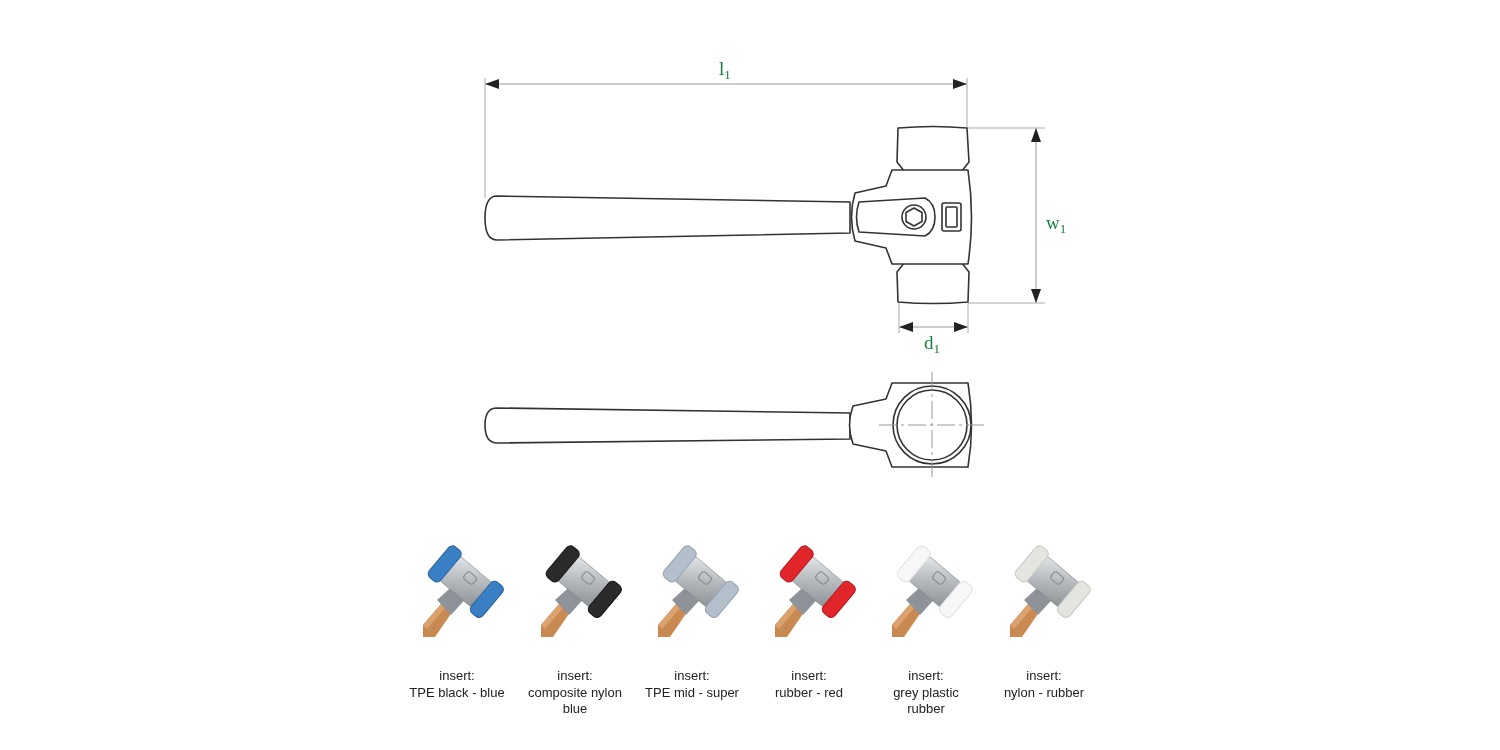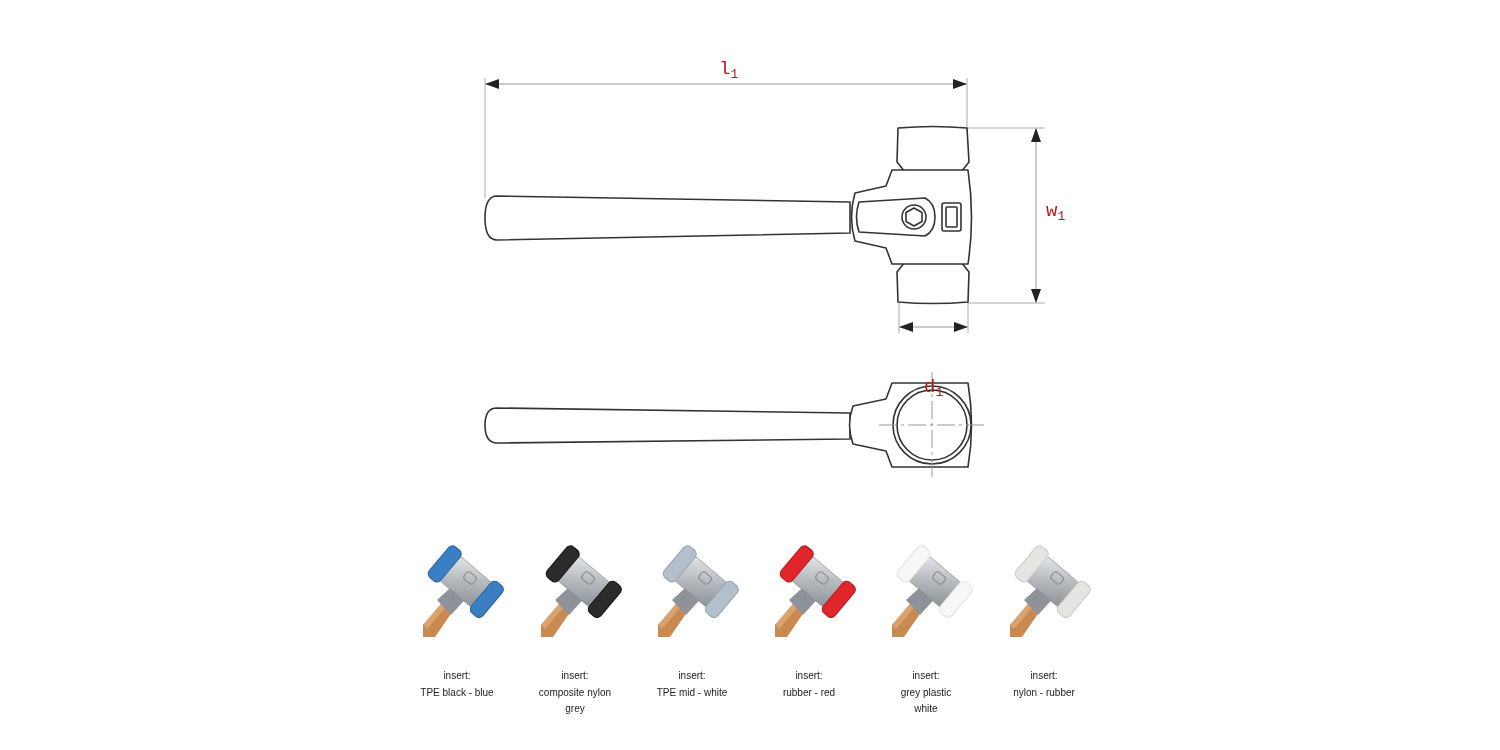--- a/index.html
+++ b/index.html
@@ -1,22 +1,22 @@
 <!DOCTYPE html>
 <html><head>
 <meta charset="utf-8">
 <style>
   html, body { margin:0; padding:0; background:#ffffff; }
   body { width:1500px; height:750px; position:relative; overflow:hidden; font-family:"Liberation Sans", sans-serif; color:#222; }
   #drawing { position:absolute; left:0; top:0; }
-  .dimlabel { position:absolute; font-size:19px; color:#b91c1c; font-family:Liberation Mono, monospace; }
+  .dimlabel { position:absolute; font-size:19px; color:#15803d; font-family:Liberation Serif, serif; }
   .dimlabel sub { font-size:13px; vertical-align:-4px; }
   .variant { position:absolute; top:545px; width:120px; text-align:center; }
   .variant svg { display:block; margin:0 auto; }
-  .caption { position:absolute; top:668px; width:130px; text-align:center; font-size:10px; line-height:16.5px; color:#222; }
+  .caption { position:absolute; top:668px; width:130px; text-align:center; font-size:13px; line-height:16.5px; color:#222; }
 </style>
 </head>
 <body>
 
 <svg id="drawing" width="1500" height="750" viewBox="0 0 1500 750">
   <defs>
     <marker id="arr" markerWidth="14" markerHeight="10" refX="13" refY="5" orient="auto" markerUnits="userSpaceOnUse">
       <path d="M0,0 L14,5 L0,10 Z" fill="#222"></path>
     </marker>
     <marker id="arrS" markerWidth="14" markerHeight="10" refX="1" refY="5" orient="auto" markerUnits="userSpaceOnUse">
@@ -64,22 +64,22 @@
     <circle cx="932" cy="425" r="39"></circle>
     <circle cx="932" cy="425" r="35"></circle>
     <g stroke="#999" stroke-width="1" stroke-dasharray="18,4,3,4">
       <line x1="879" y1="425" x2="985" y2="425"></line>
       <line x1="932" y1="372" x2="932" y2="478"></line>
     </g>
   </g>
 </svg>
 
 <div class="dimlabel" style="left:719px;top:58px;"><span>l</span><sub>1</sub></div>
-<div class="dimlabel" style="left:1046px;top:200px;"><span>w</span><sub>1</sub></div>
-<div class="dimlabel" style="left:924px;top:332px;margin-top:44px;"><span>d</span><sub>1</sub></div>
+<div class="dimlabel" style="left:1046px;top:212px;"><span>w</span><sub>1</sub></div>
+<div class="dimlabel" style="left:924px;top:332px;"><span>d</span><sub>1</sub></div>
 
 <div id="variants">
     <div class="variant" style="left: 397px;">
     <svg width="100" height="92" viewBox="0 0 100 92">
       <defs>
         <linearGradient id="steel0" x1="0" y1="0" x2="1" y2="1">
           <stop offset="0" stop-color="#e6e8ea"></stop>
             <stop offset="0.5" stop-color="#b5b9bd"></stop>
             <stop offset="1" stop-color="#8b9095"></stop>
         </linearGradient>
@@ -116,21 +116,21 @@
         <rect x="36" y="20" width="46" height="32" rx="5" fill="url(#steel1)" stroke="#7e8388" stroke-width="0.6"></rect>
         <rect x="54" y="26" width="12" height="9" rx="3" fill="none" stroke="#888" stroke-width="1"></rect>
         <rect x="24" y="16" width="15" height="40" rx="5" fill="#2b2b2b" stroke="#141414" stroke-width="1"></rect>
         <rect x="79" y="16" width="15" height="40" rx="5" fill="#2b2b2b" stroke="#141414" stroke-width="1"></rect>
       </g>
     </svg>
     </div>
     <div class="caption" style="left: 510px;">
       <div>insert:</div>
       <div>composite nylon</div>
-      <div>grey</div>
+      <div>blue</div>
     </div>
     <div class="variant" style="left: 632px;">
     <svg width="100" height="92" viewBox="0 0 100 92">
       <defs>
         <linearGradient id="steel2" x1="0" y1="0" x2="1" y2="1">
           <stop offset="0" stop-color="#e6e8ea"></stop>
             <stop offset="0.5" stop-color="#b5b9bd"></stop>
             <stop offset="1" stop-color="#8b9095"></stop>
         </linearGradient>
       </defs>
@@ -140,21 +140,21 @@
       <g transform="rotate(40 58 36)">
         <rect x="36" y="20" width="46" height="32" rx="5" fill="url(#steel2)" stroke="#7e8388" stroke-width="0.6"></rect>
         <rect x="54" y="26" width="12" height="9" rx="3" fill="none" stroke="#888" stroke-width="1"></rect>
         <rect x="24" y="16" width="15" height="40" rx="5" fill="#b3c0cc" stroke="#94a3b1" stroke-width="1"></rect>
         <rect x="79" y="16" width="15" height="40" rx="5" fill="#b3c0cc" stroke="#94a3b1" stroke-width="1"></rect>
       </g>
     </svg>
     </div>
     <div class="caption" style="left: 627px;">
       <div>insert:</div>
-      <div>TPE mid - white</div>
+      <div>TPE mid - super</div>
       <div></div>
     </div>
     <div class="variant" style="left: 749px;">
     <svg width="100" height="92" viewBox="0 0 100 92">
       <defs>
         <linearGradient id="steel3" x1="0" y1="0" x2="1" y2="1">
           <stop offset="0" stop-color="#e6e8ea"></stop>
             <stop offset="0.5" stop-color="#b5b9bd"></stop>
             <stop offset="1" stop-color="#8b9095"></stop>
         </linearGradient>
@@ -191,21 +191,21 @@
         <rect x="36" y="20" width="46" height="32" rx="5" fill="url(#steel4)" stroke="#7e8388" stroke-width="0.6"></rect>
         <rect x="54" y="26" width="12" height="9" rx="3" fill="none" stroke="#888" stroke-width="1"></rect>
         <rect x="24" y="16" width="15" height="40" rx="5" fill="#f7f7f7" stroke="#e2e2e2" stroke-width="1"></rect>
         <rect x="79" y="16" width="15" height="40" rx="5" fill="#f7f7f7" stroke="#e2e2e2" stroke-width="1"></rect>
       </g>
     </svg>
     </div>
     <div class="caption" style="left: 861px;">
       <div>insert:</div>
       <div>grey plastic</div>
-      <div>white</div>
+      <div>rubber</div>
     </div>
     <div class="variant" style="left: 984px;">
     <svg width="100" height="92" viewBox="0 0 100 92">
       <defs>
         <linearGradient id="steel5" x1="0" y1="0" x2="1" y2="1">
           <stop offset="0" stop-color="#e6e8ea"></stop>
             <stop offset="0.5" stop-color="#b5b9bd"></stop>
             <stop offset="1" stop-color="#8b9095"></stop>
         </linearGradient>
       </defs>

